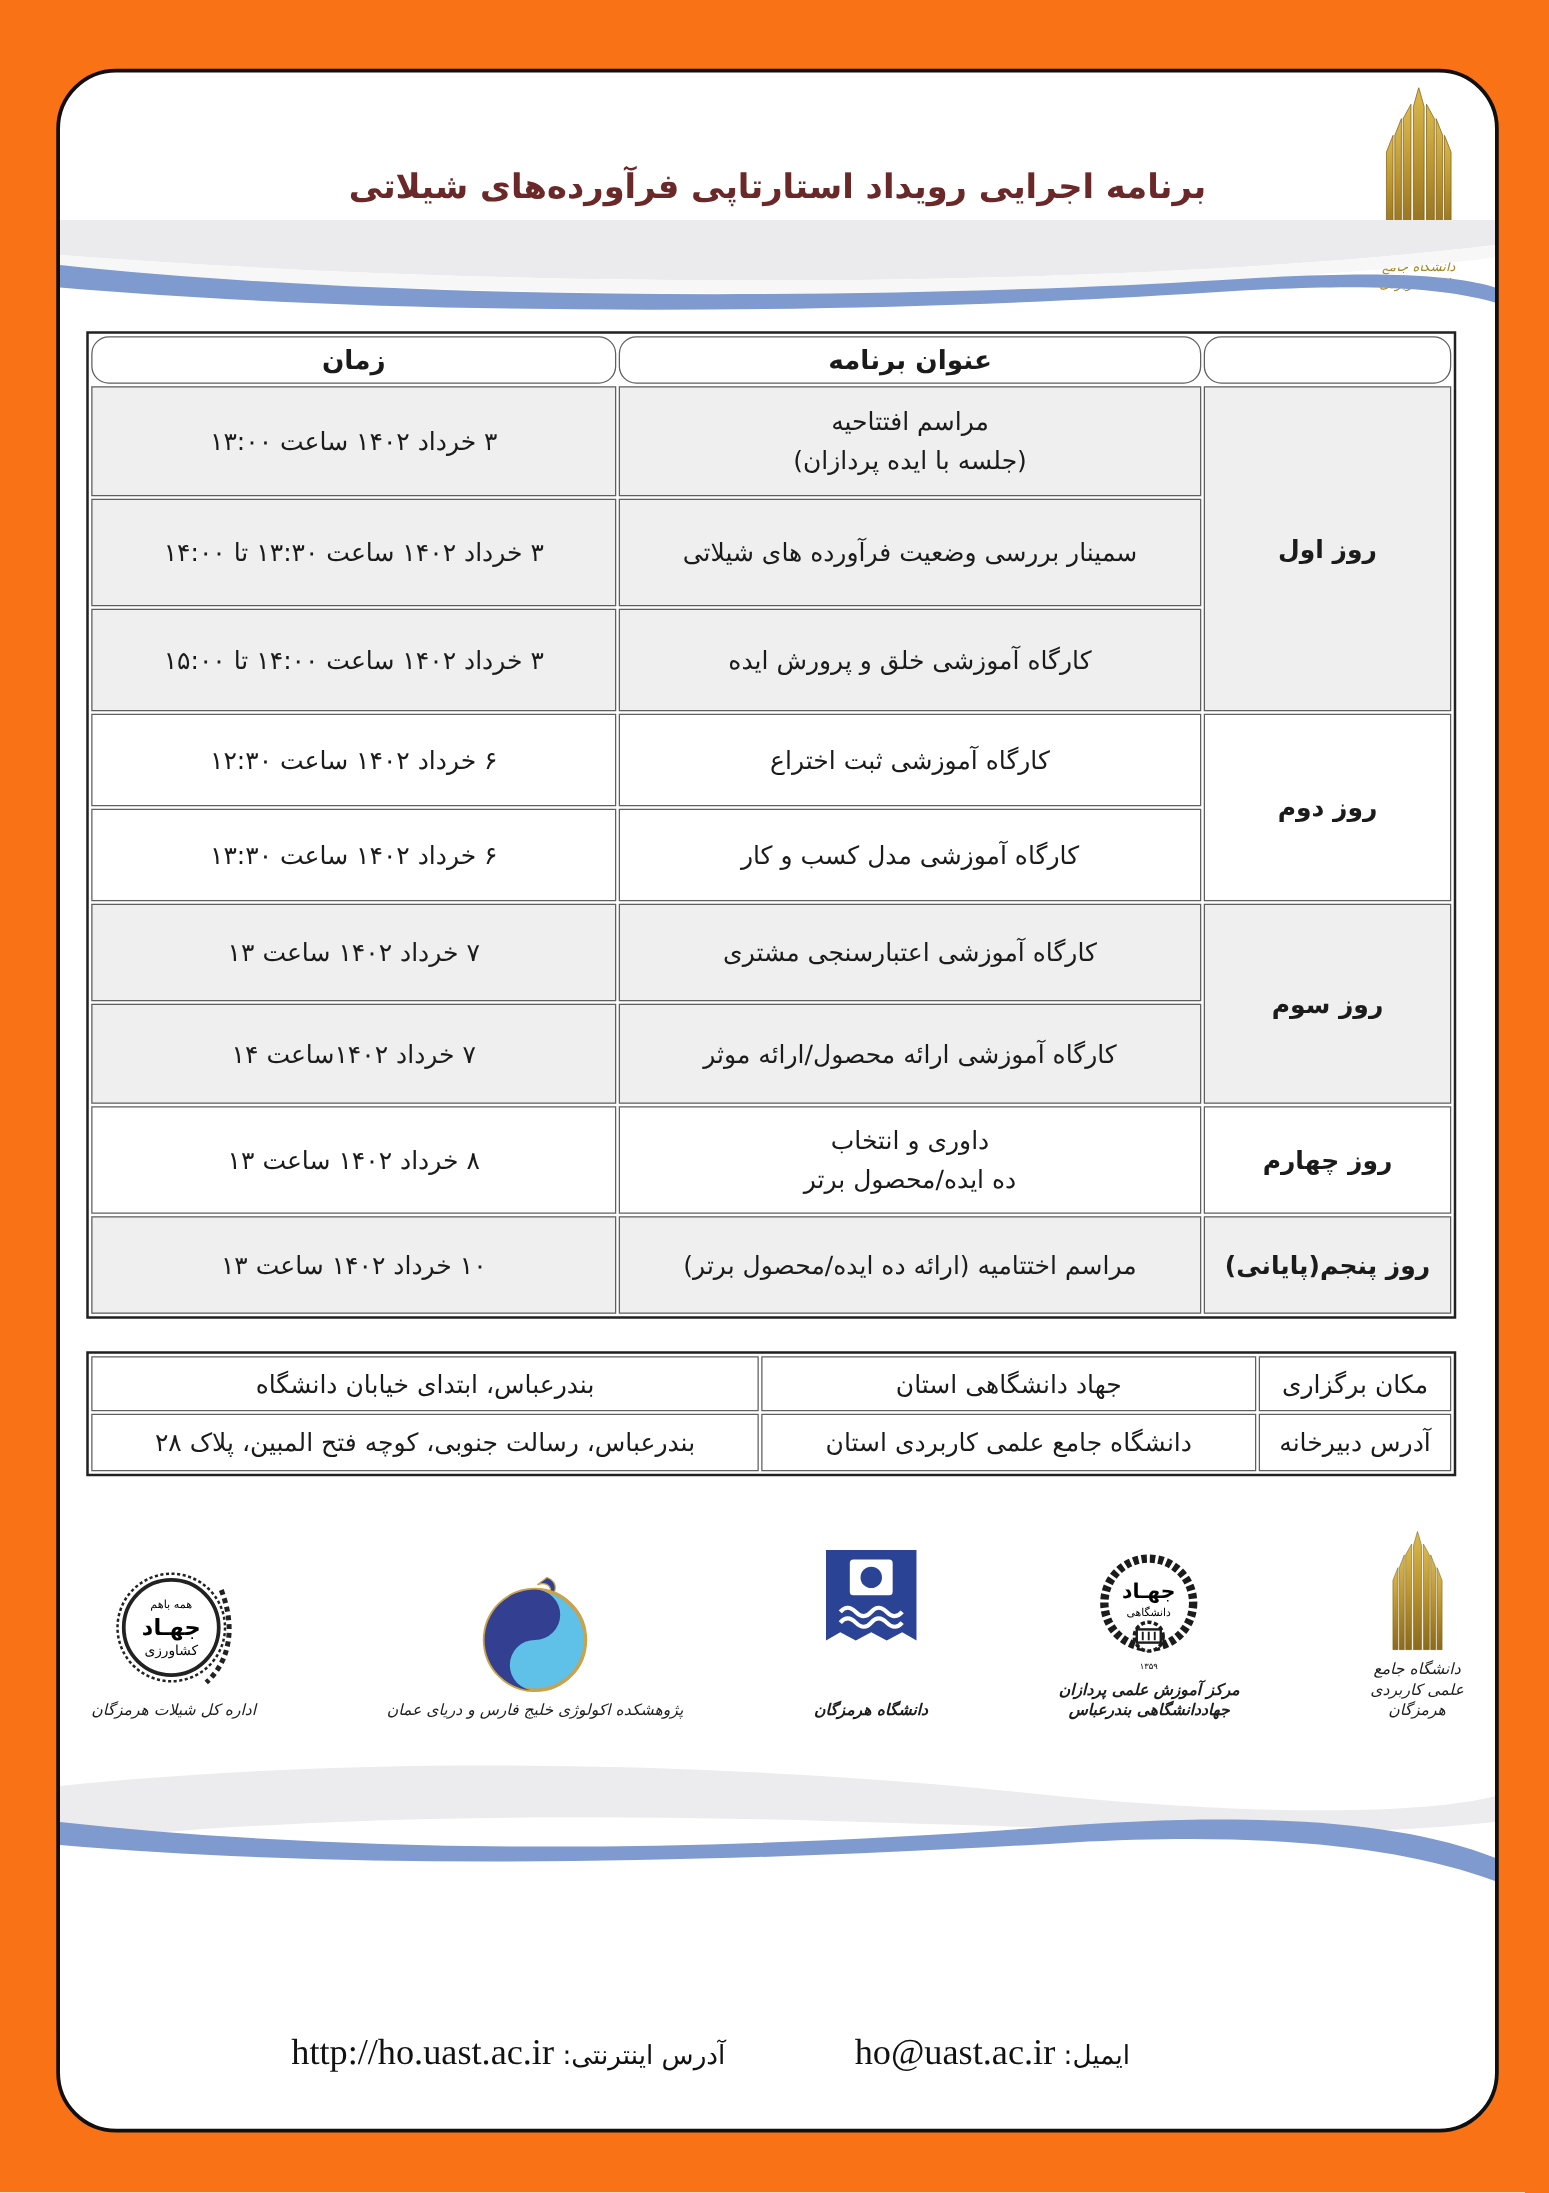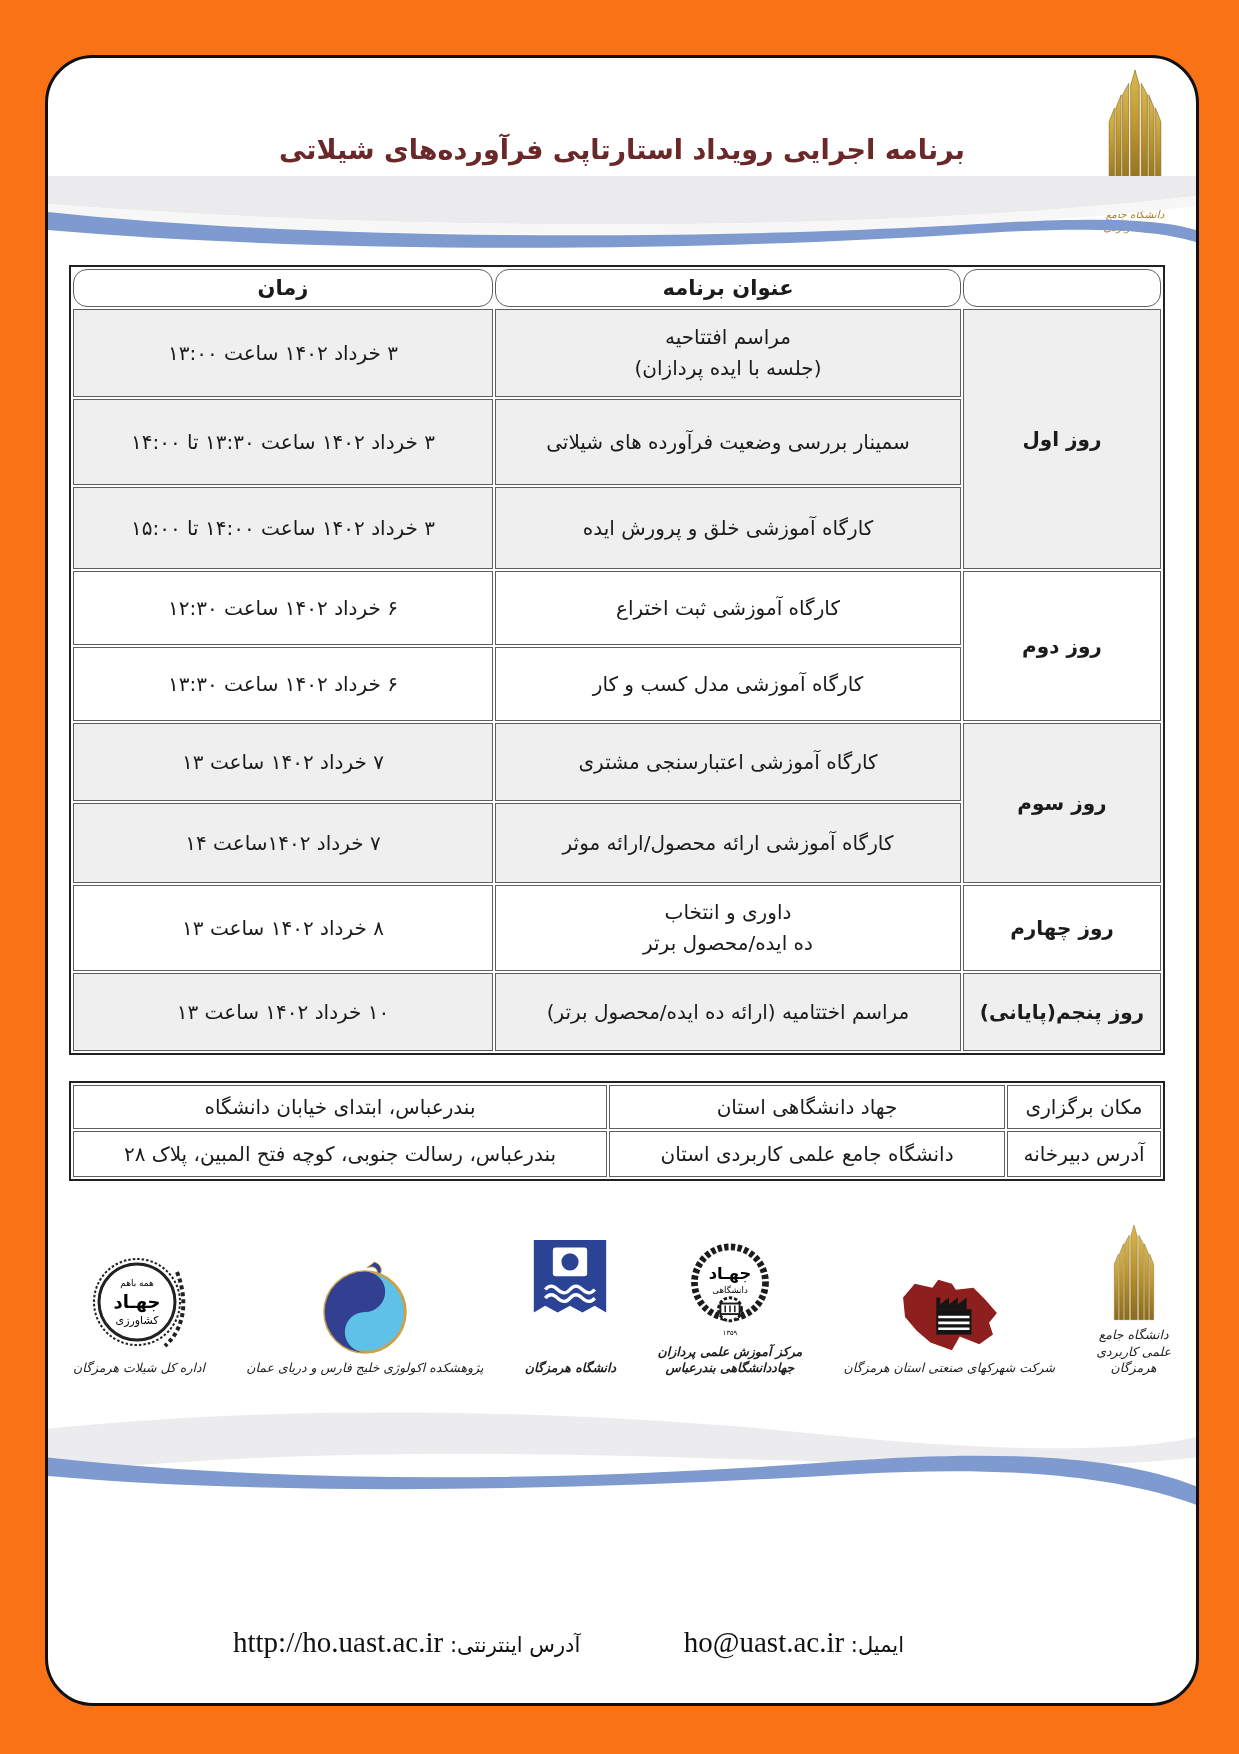--- a/index.html
+++ b/index.html
@@ -214,29 +214,20 @@
           <text x="50" y="55" text-anchor="middle" font-size="9" direction="rtl">دانشگاهی</text>
           <circle cx="50" cy="72" r="12" fill="#fff" stroke="#1c1c1c" stroke-width="3" stroke-dasharray="3.5 2"></circle>
           <rect x="40" y="66" width="20" height="11" fill="#fff" stroke="#1c1c1c" stroke-width="2"></rect>
           <path d="M45,68 v7 M50,68 v7 M55,68 v7" stroke="#1c1c1c" stroke-width="1.6"></path>
           <text x="50" y="99" text-anchor="middle" font-size="7">۱۳۵۹</text>
         </svg>
         <div class="cap cap-bold" dir="rtl">مرکز آموزش علمی پردازان</div>
         <div class="cap cap-bold" dir="rtl">جهاددانشگاهی بندرعباس</div>
       </div>
 
-      <div class="logo-box">
-        <svg width="108" height="86" viewBox="0 0 110 88">
-          <path d="M8,24 L20,10 L38,14 L44,6 L58,10 L62,16 L80,14 L92,26 L104,40 L96,50 L100,62 L86,72 L66,64 L58,78 L36,70 L22,58 L10,44 Z" fill="#8e1f1f"></path>
-          <path d="M42,36 v-12 h4 v7 l9,-7 v7 l9,-7 v7 l9,-7 v12 z" fill="#151515"></path>
-          <rect x="42" y="36" width="36" height="26" fill="#151515"></rect>
-          <path d="M44,44 h32 M44,50 h32 M44,56 h32" stroke="#fff" stroke-width="2.6"></path>
-        </svg>
-        <div class="cap" dir="rtl">شرکت شهرکهای صنعتی استان هرمزگان</div>
-      </div>
 
       <div class="logo-box">
         <svg width="48" height="102" viewBox="0 0 64 140">
           <defs>
             <linearGradient id="gold2" x1="0" y1="0" x2="0" y2="1">
               <stop offset="0" stop-color="#dcba4e"></stop>
                 <stop offset="0.5" stop-color="#b8922e"></stop>
                 <stop offset="1" stop-color="#8a6a1c"></stop>
             </linearGradient>
           </defs>

